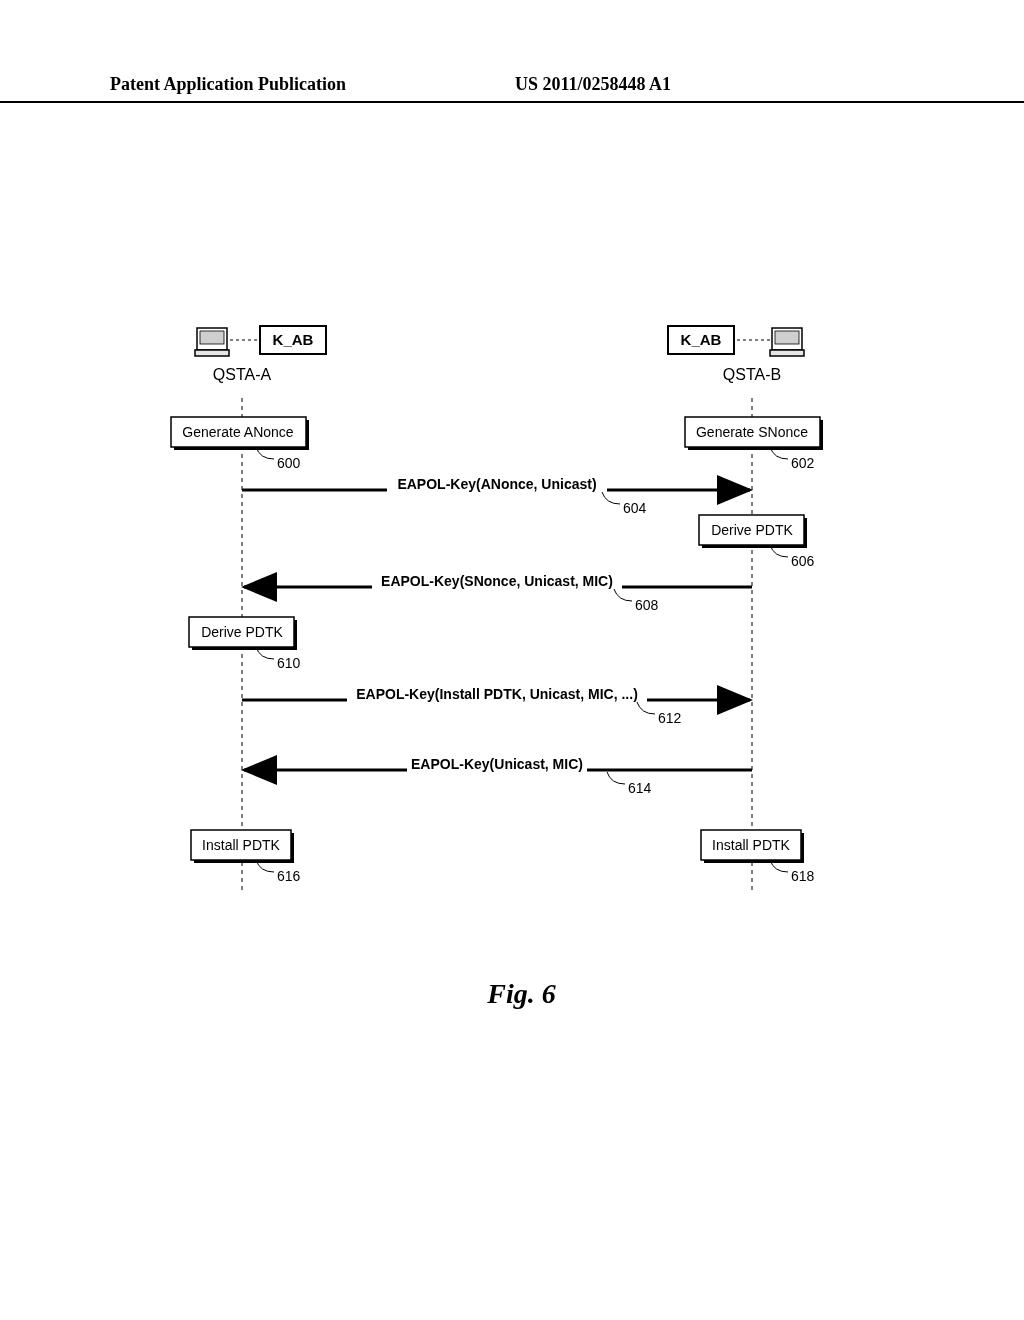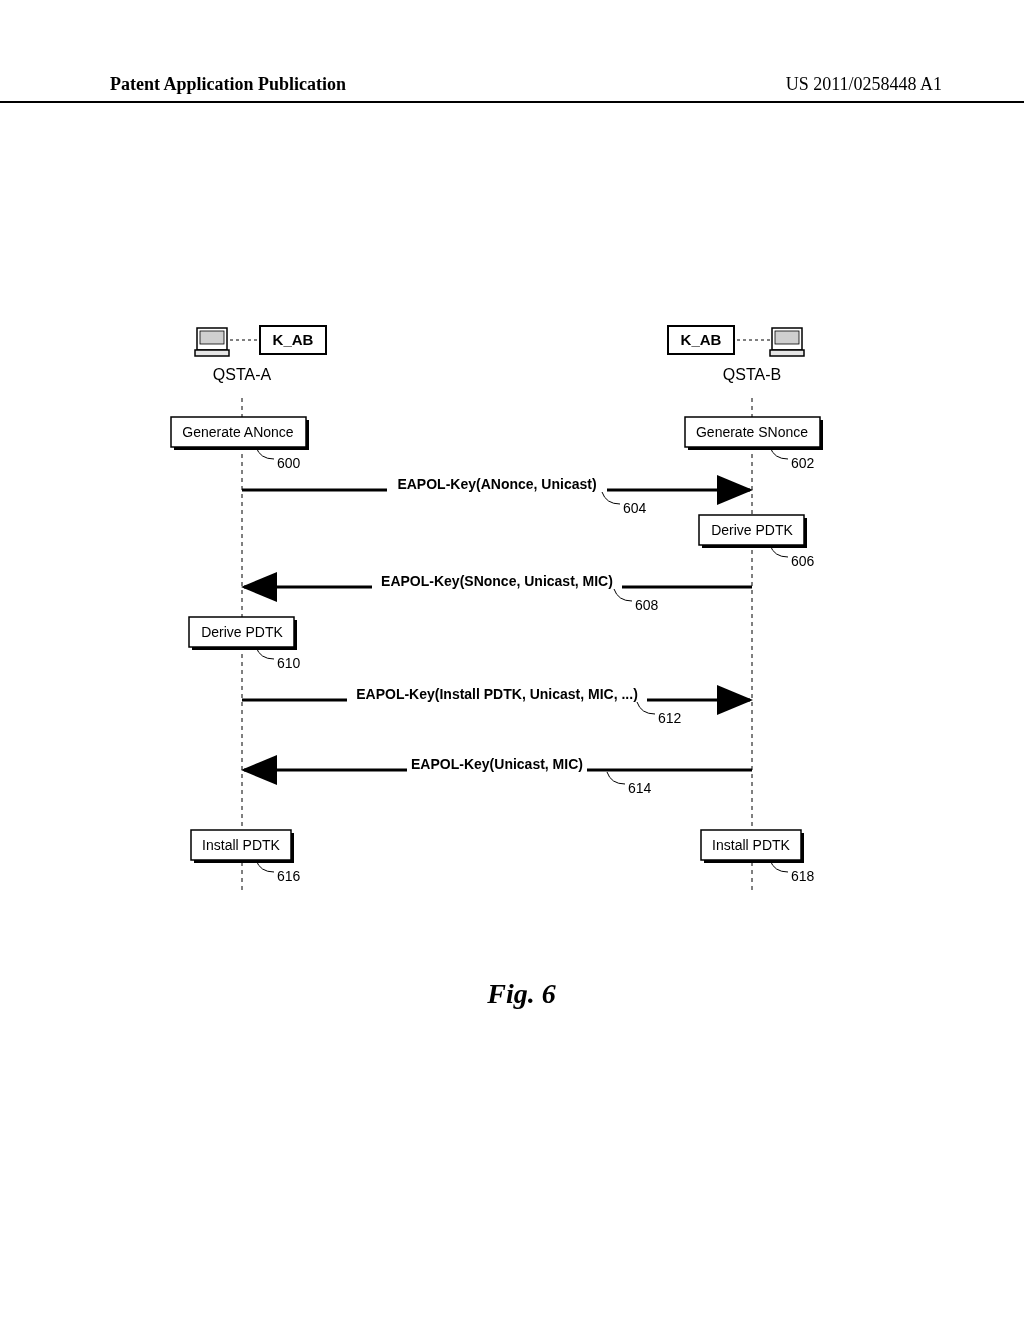--- a/index.html
+++ b/index.html
@@ -9,28 +9,28 @@
     background: #fff;
     font-family: "Times New Roman", Times, serif;
     position: relative;
     color: #000;
   }
   .header {
     position: absolute;
     top: 74px;
     left: 0;
     width: 1024px;
-    padding: 0 82px 6px 110px;
+    padding: 0 104px 6px 110px;
     border-bottom: 2px solid #000;
     display: flex;
     font-size: 18px;
   }
   .header .left { font-weight: bold; flex: 1; }
   .header .mid  { flex: 1; text-align: center; }
-  .header .right{ flex: 1; text-align: right; }
+  .header .right{ flex: 1; text-align: left; font-weight: bold; }
   .fig-caption {
     position: absolute;
     top: 978px;
     width: 1024px;
     text-align: center;
     font-style: italic;
     font-weight: bold;
     font-size: 28px;
     padding-left: 19px;
   }

